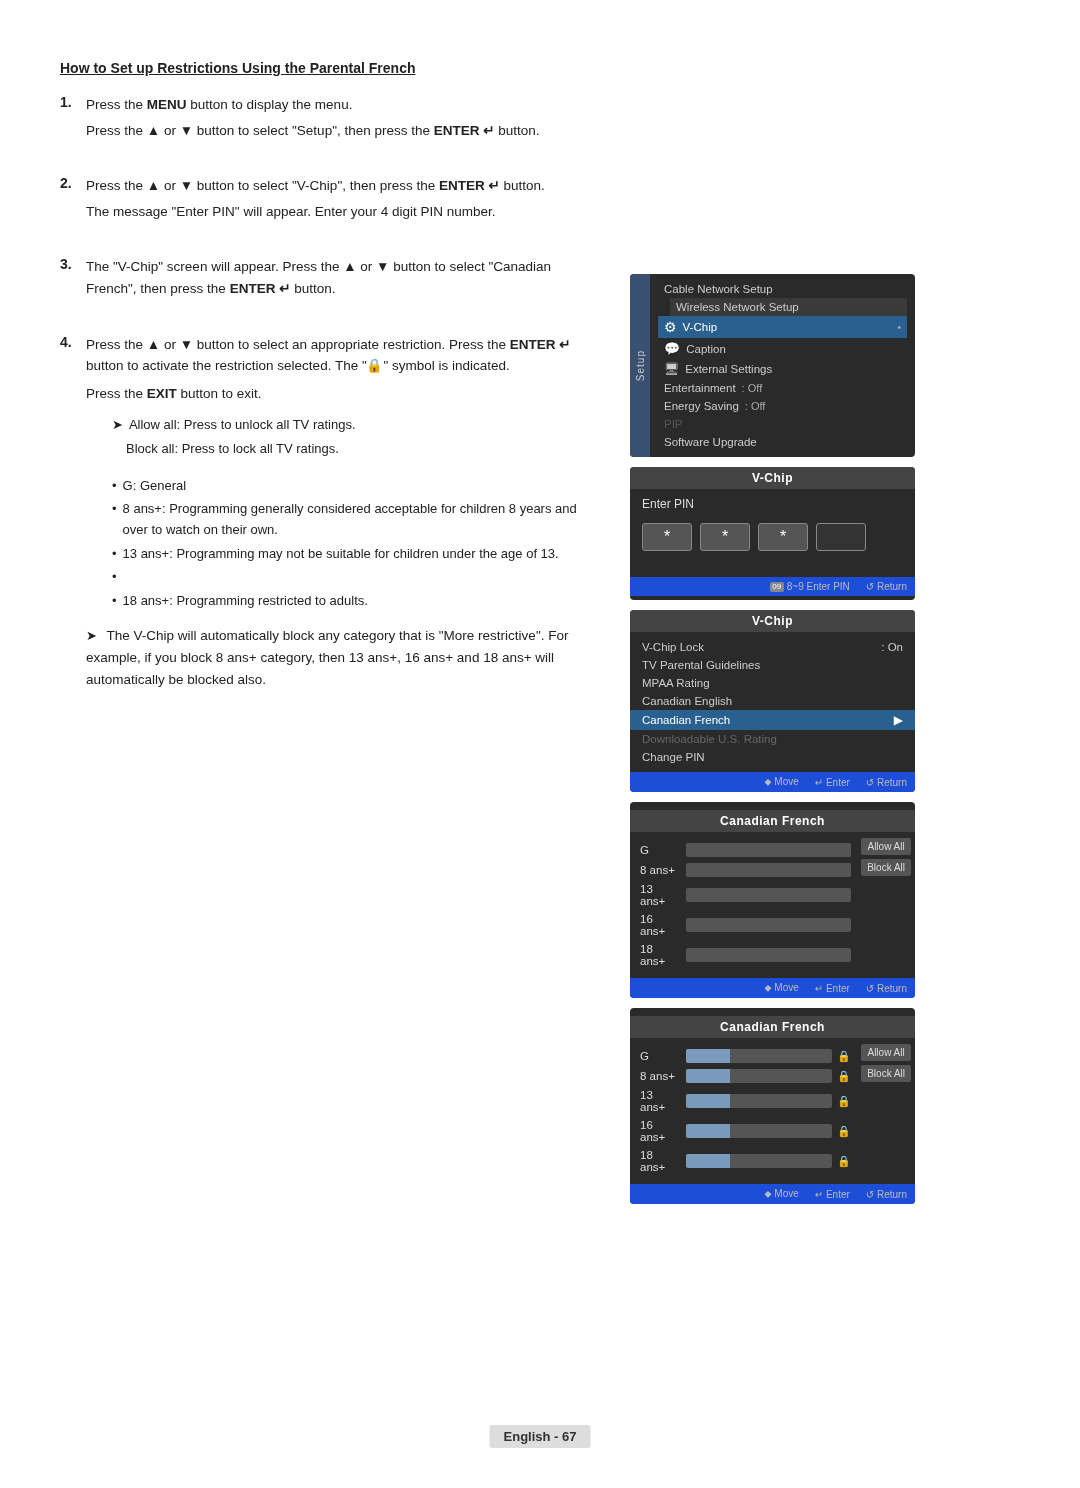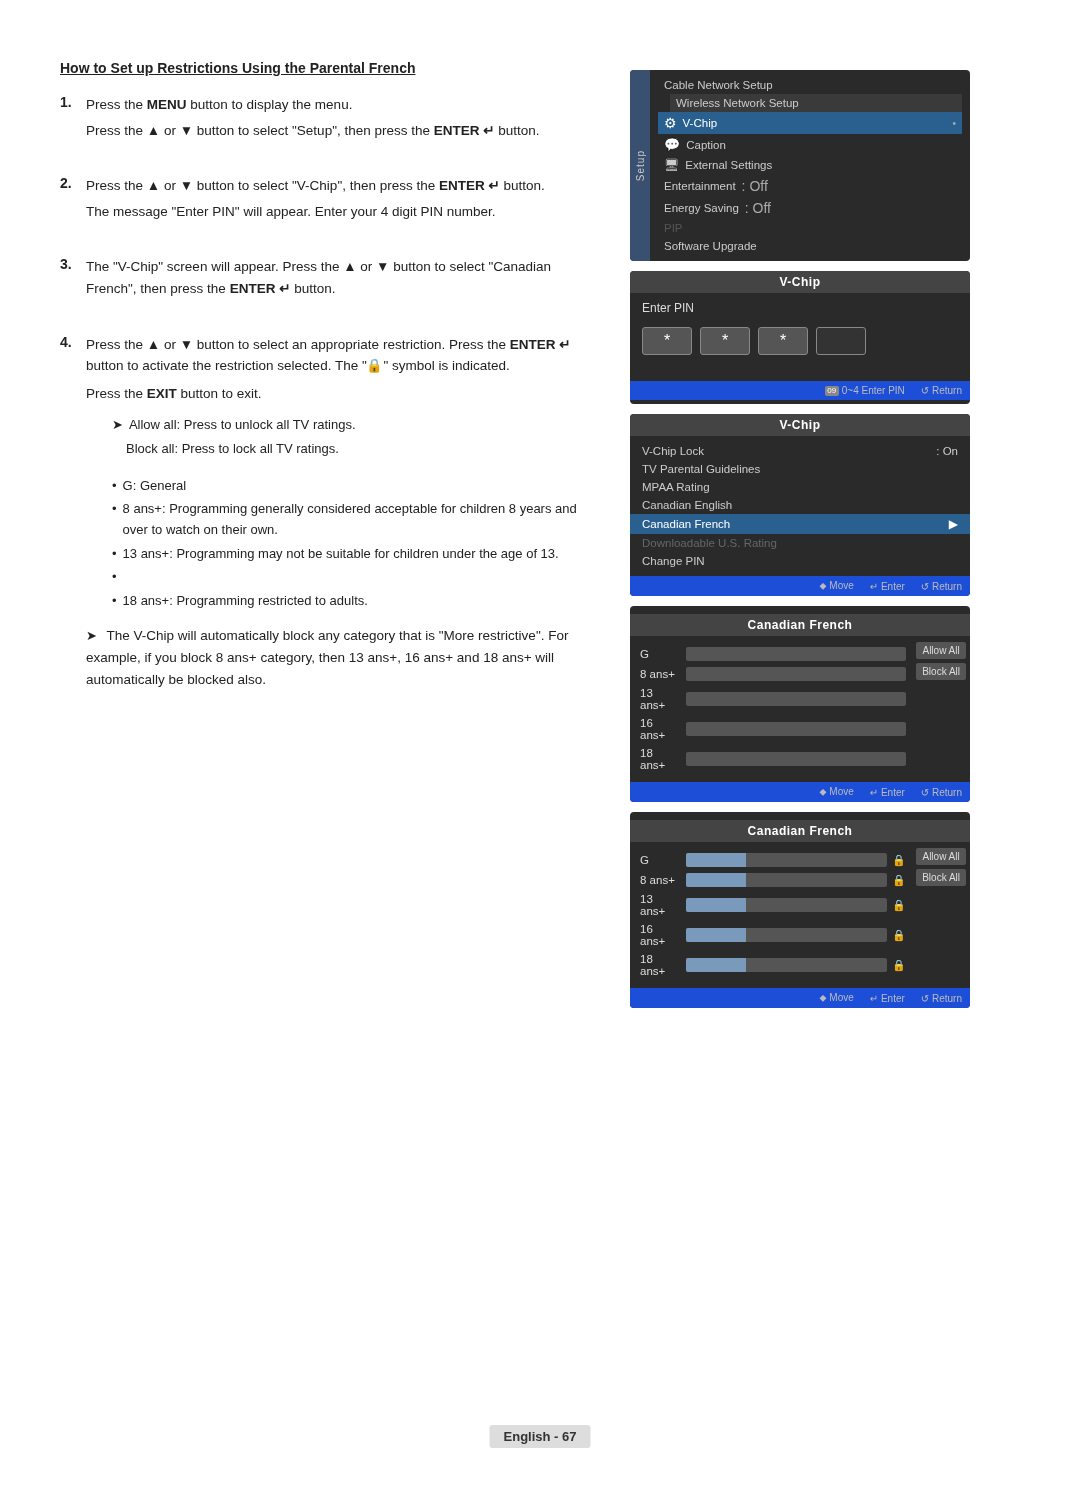--- a/index.html
+++ b/index.html
@@ -20,26 +20,27 @@
       padding: 60px 40px 80px 60px;
     }
 
     .left-column {
       flex: 1;
       padding-right: 30px;
       max-width: 570px;
     }
 
     .right-column {
-      width: 340px;
+      width: 285px;
       flex-shrink: 0;
       display: flex;
       flex-direction: column;
       gap: 10px;
       padding-top: 10px;
+      justify-content: center;
     }
 
     
     .section-title {
       font-weight: bold;
       font-size: 14px;
       margin-bottom: 18px;
       text-decoration: underline;
     }
 
@@ -153,21 +154,21 @@
       gap: 6px;
     }
 
     .setup-menu-item.selected {
       background: #2a6090;
       color: #fff;
     }
 
     .menu-value {
       color: #aaa;
-      font-size: 14px;
+      font-size: 11px;
     }
 
     
     .pin-panel {
       padding-bottom: 4px;
     }
 
     .pin-label {
       padding: 8px 12px 6px;
       font-size: 12px;
@@ -454,21 +455,21 @@
       <div class="pin-dots-row">
         <div class="pin-dot-box">*</div>
         <div class="pin-dot-box">*</div>
         <div class="pin-dot-box">*</div>
         <div class="pin-dot-box" style="background:#333;"></div>
       </div>
       <div style="height:20px;"></div>
       <div class="panel-footer">
         <div class="footer-btn">
           <span class="btn-icon">09</span>
-          <span>0~4 Enter PIN</span>
+          <span>8~9 Enter PIN</span>
         </div>
         <div class="footer-btn">
           <span>↺ Return</span>
         </div>
       </div>
     </div>
 
     <div class="tv-panel">
       <div class="panel-title-bar">V-Chip</div>
       <div class="vchip-list">

